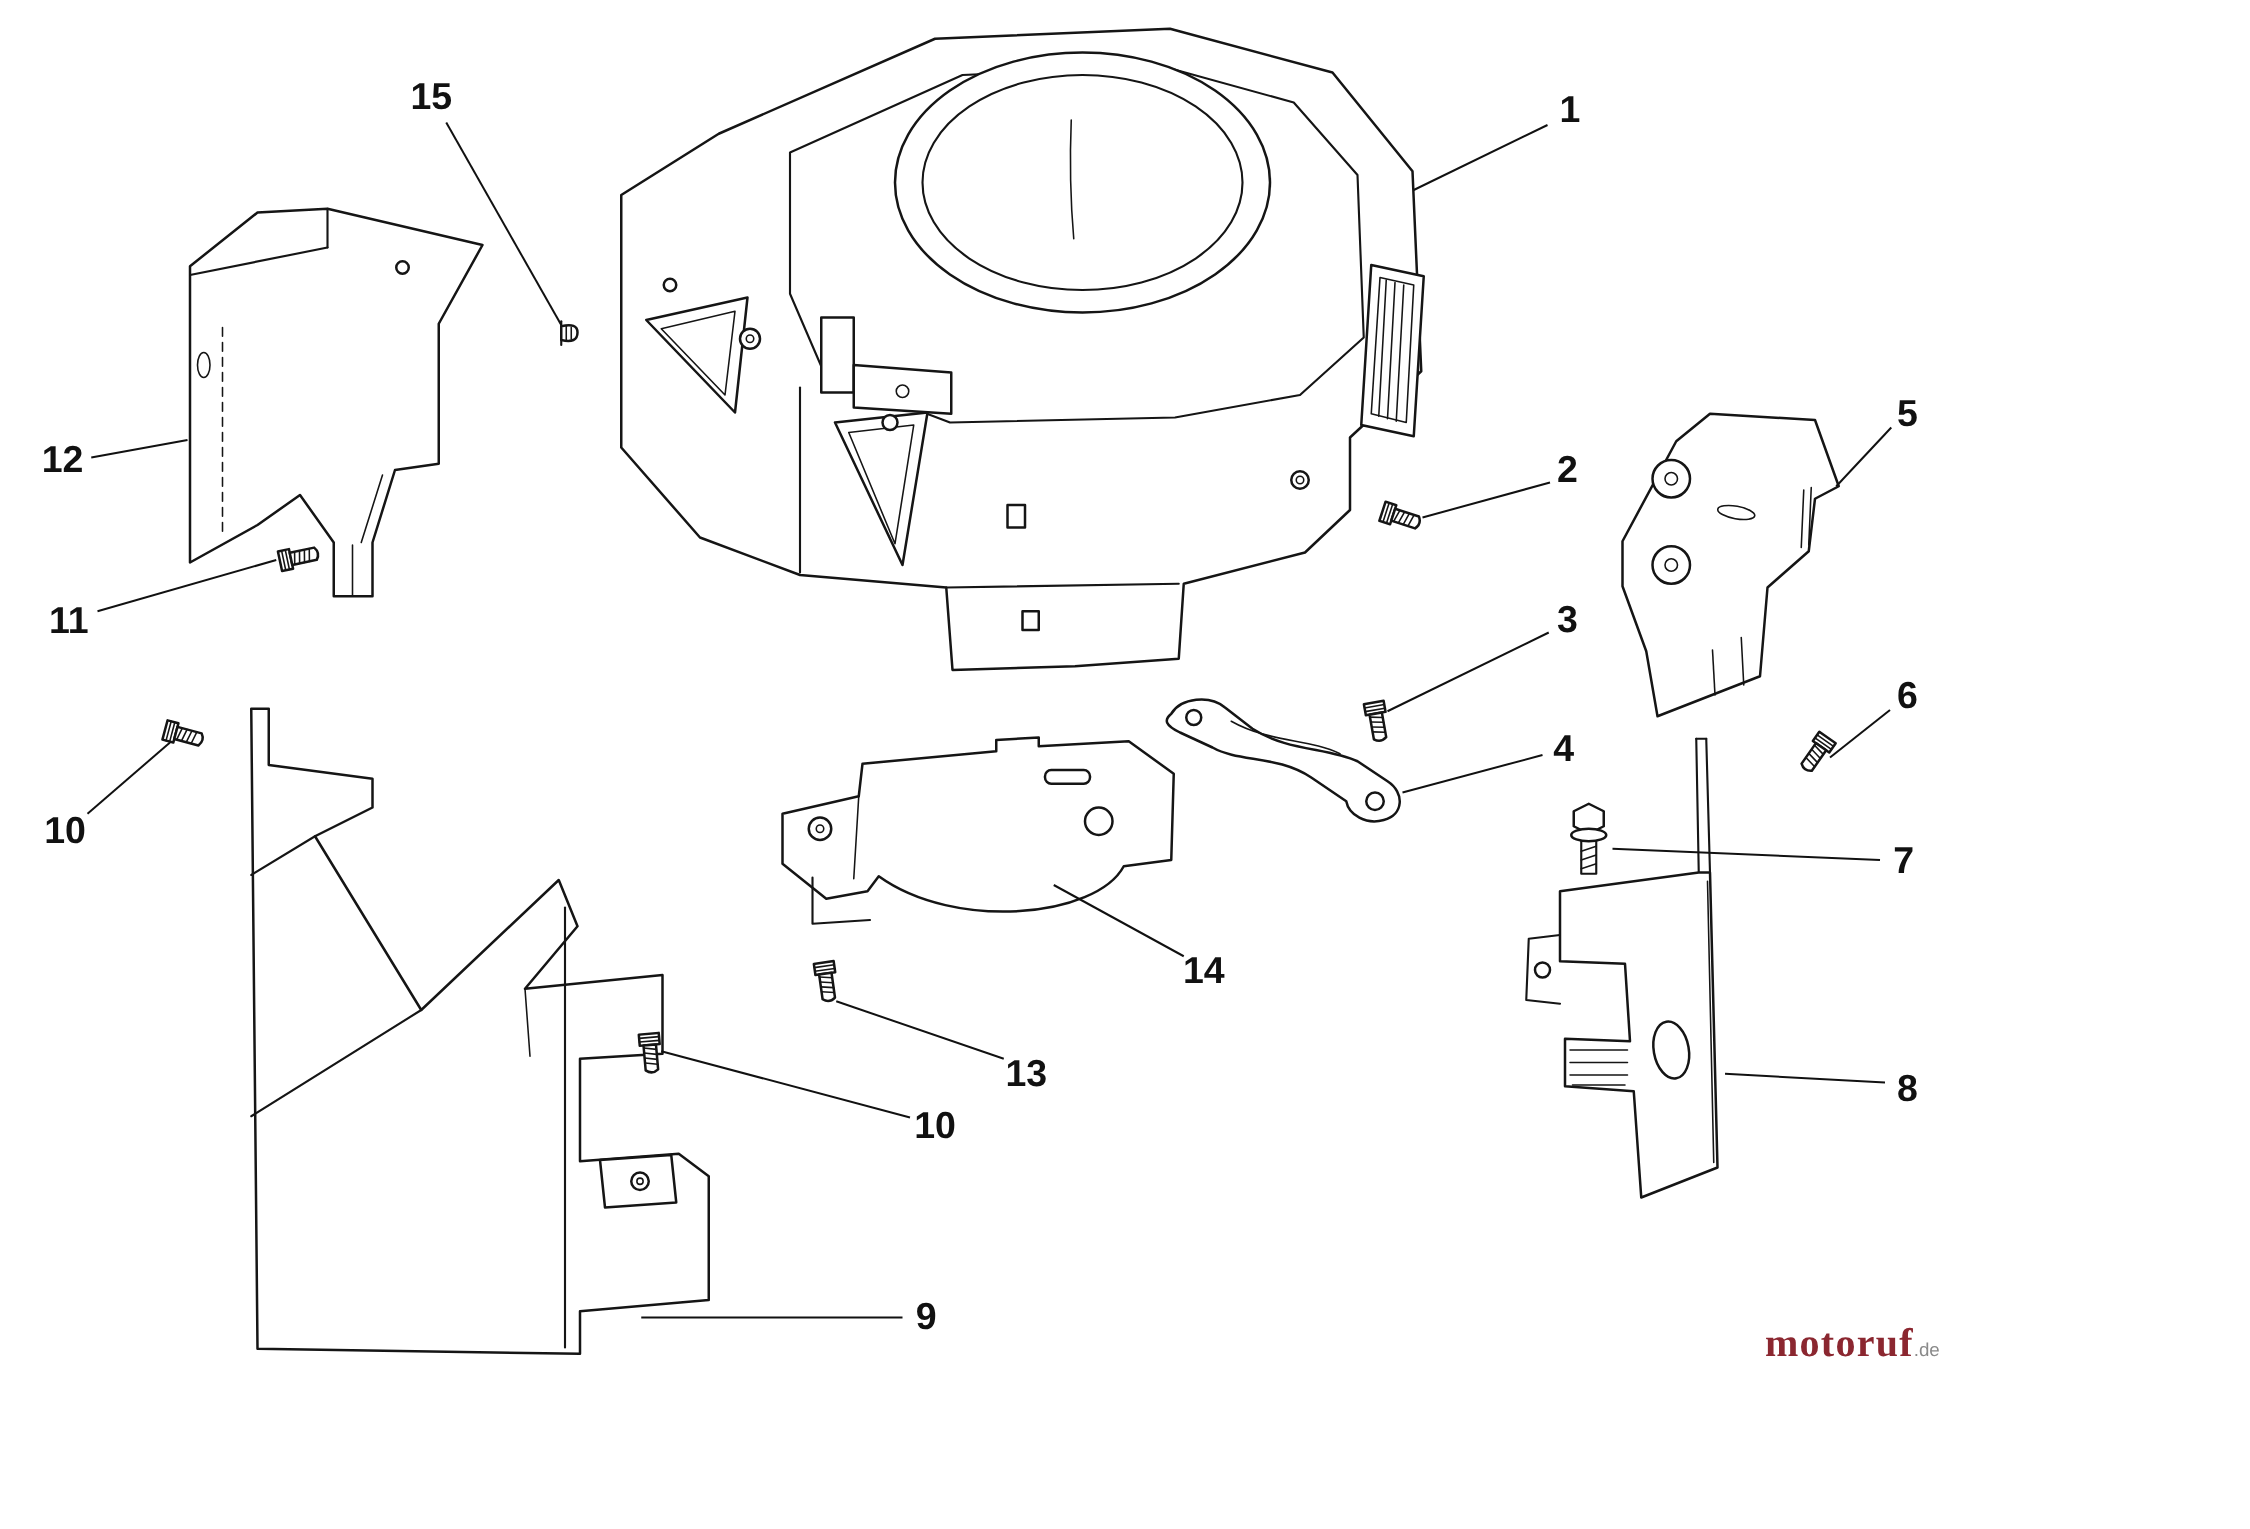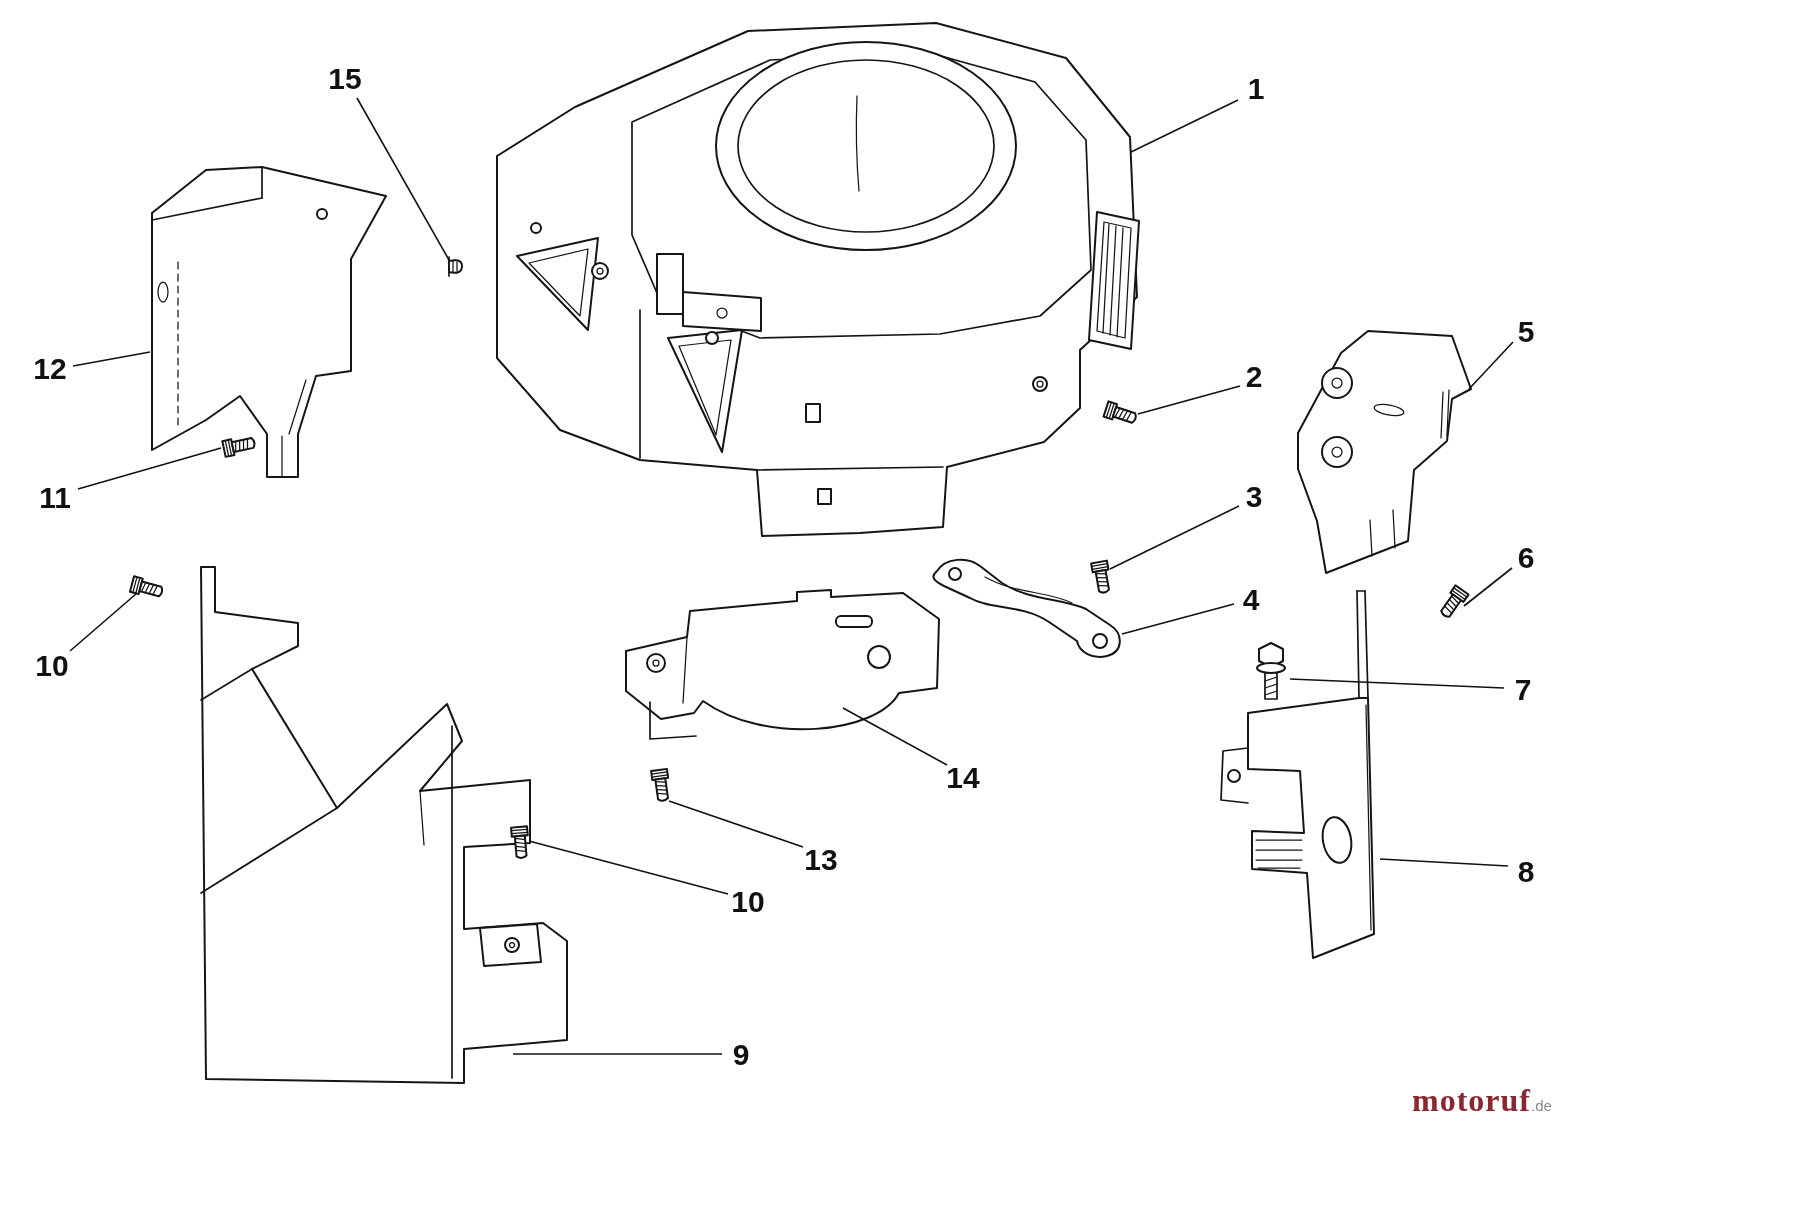--- a/index.html
+++ b/index.html
@@ -8,21 +8,21 @@
   svg{position:absolute;left:0;top:0;}
   
   .p{fill:#fff;stroke:#151515;stroke-width:2;stroke-linejoin:round;stroke-linecap:round;}
   
   .l{fill:none;stroke:#151515;stroke-width:1.7;stroke-linejoin:round;stroke-linecap:round;}
   .thin{stroke-width:1.25;}
   .dash{stroke-dasharray:7 5;}
   .leader{stroke:#111;stroke-width:1.6;}
   .callout{font-family:"Liberation Sans",sans-serif;font-size:30px;font-weight:bold;fill:#111;
            text-anchor:middle;dominant-baseline:central;}
-  .watermark{position:absolute;left:1412px;top:1056px;white-space:nowrap;margin-top:26px;}
+  .watermark{position:absolute;left:1412px;top:1056px;white-space:nowrap;}
   .wm-brand{font-family:"Liberation Serif",serif;font-weight:bold;font-size:32px;color:#8b2730;letter-spacing:1px;}
   .wm-tld{font-family:"Liberation Sans",sans-serif;font-size:15px;color:#8a8a8a;}
 </style>
 </head>
 <body>
 
 <div class="stage">
 
 <svg width="1800" height="1223" viewBox="0 0 1800 1223">
   <defs>

